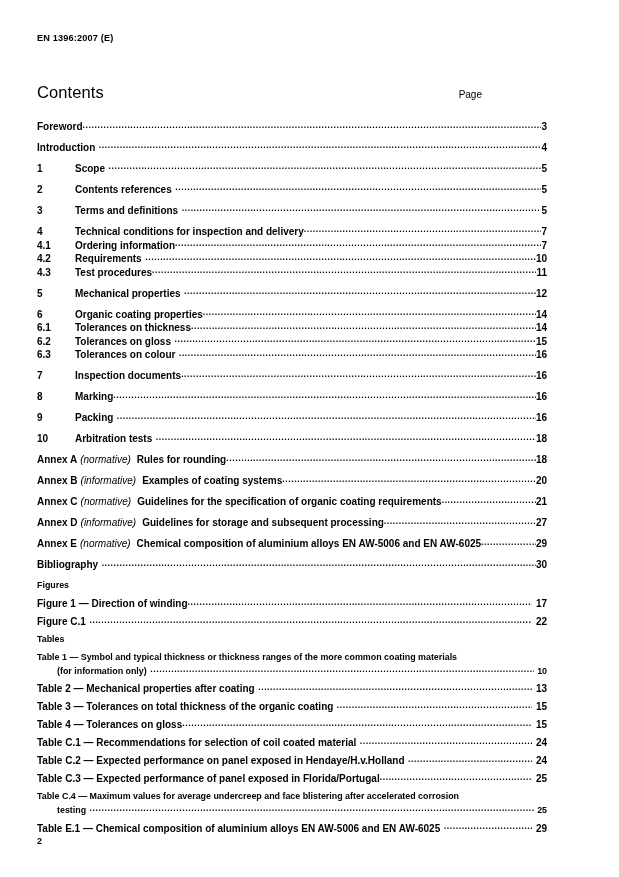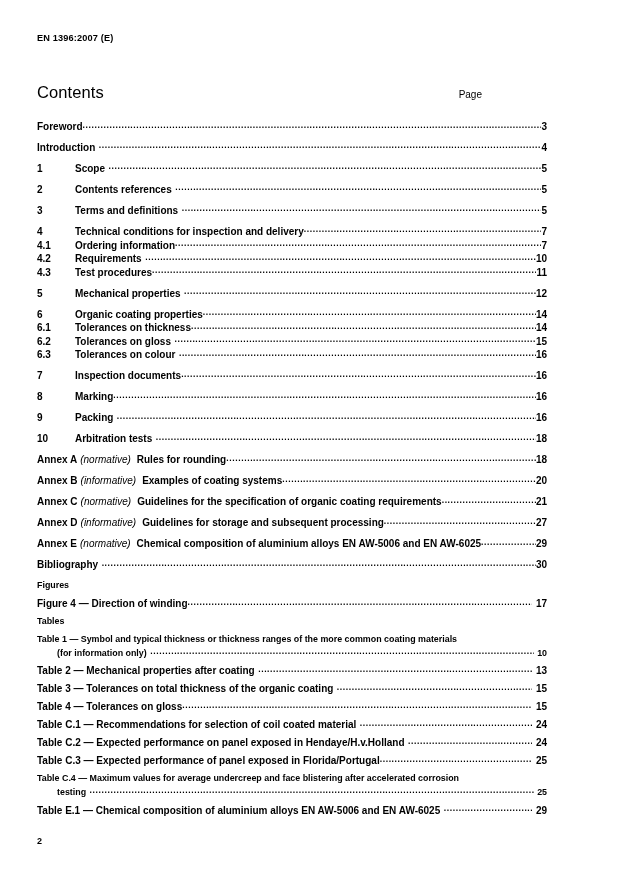--- a/index.html
+++ b/index.html
@@ -324,25 +324,30 @@
 
     <div class="row gap-lg">
       <span class="label">Bibliography</span>
       <span class="lead" style="margin-left:3.5px"></span>
       <span class="pg">30</span>
     </div>
 
     <div class="sect-head gap-lg">Figures</div>
 
     <div class="row gap-md">
-      <span class="label">Figure 4 — Direction of winding</span>
+      <span class="label">Figure 1 — Direction of winding</span>
       <span class="lead"></span>
       <span class="pg spaced">17</span>
     </div>
 
+    <div class="row gap-md">
+      <span class="label">Figure C.1</span>
+      <span class="lead" style="margin-left:3.5px"></span>
+      <span class="pg spaced">22</span>
+    </div>
 
     <div class="sect-head gap-md">Tables</div>
 
     <div class="wrap-entry gap-md">
       <div class="wrap-line1">
         <span class="w">Table 1 — Symbol and typical thickness or thickness ranges of the more common coating materials</span>
       </div>
       <div class="wrap-line2">
         <span>(for information only)</span>
         <span class="lead" style="margin-left:3.5px"></span>

